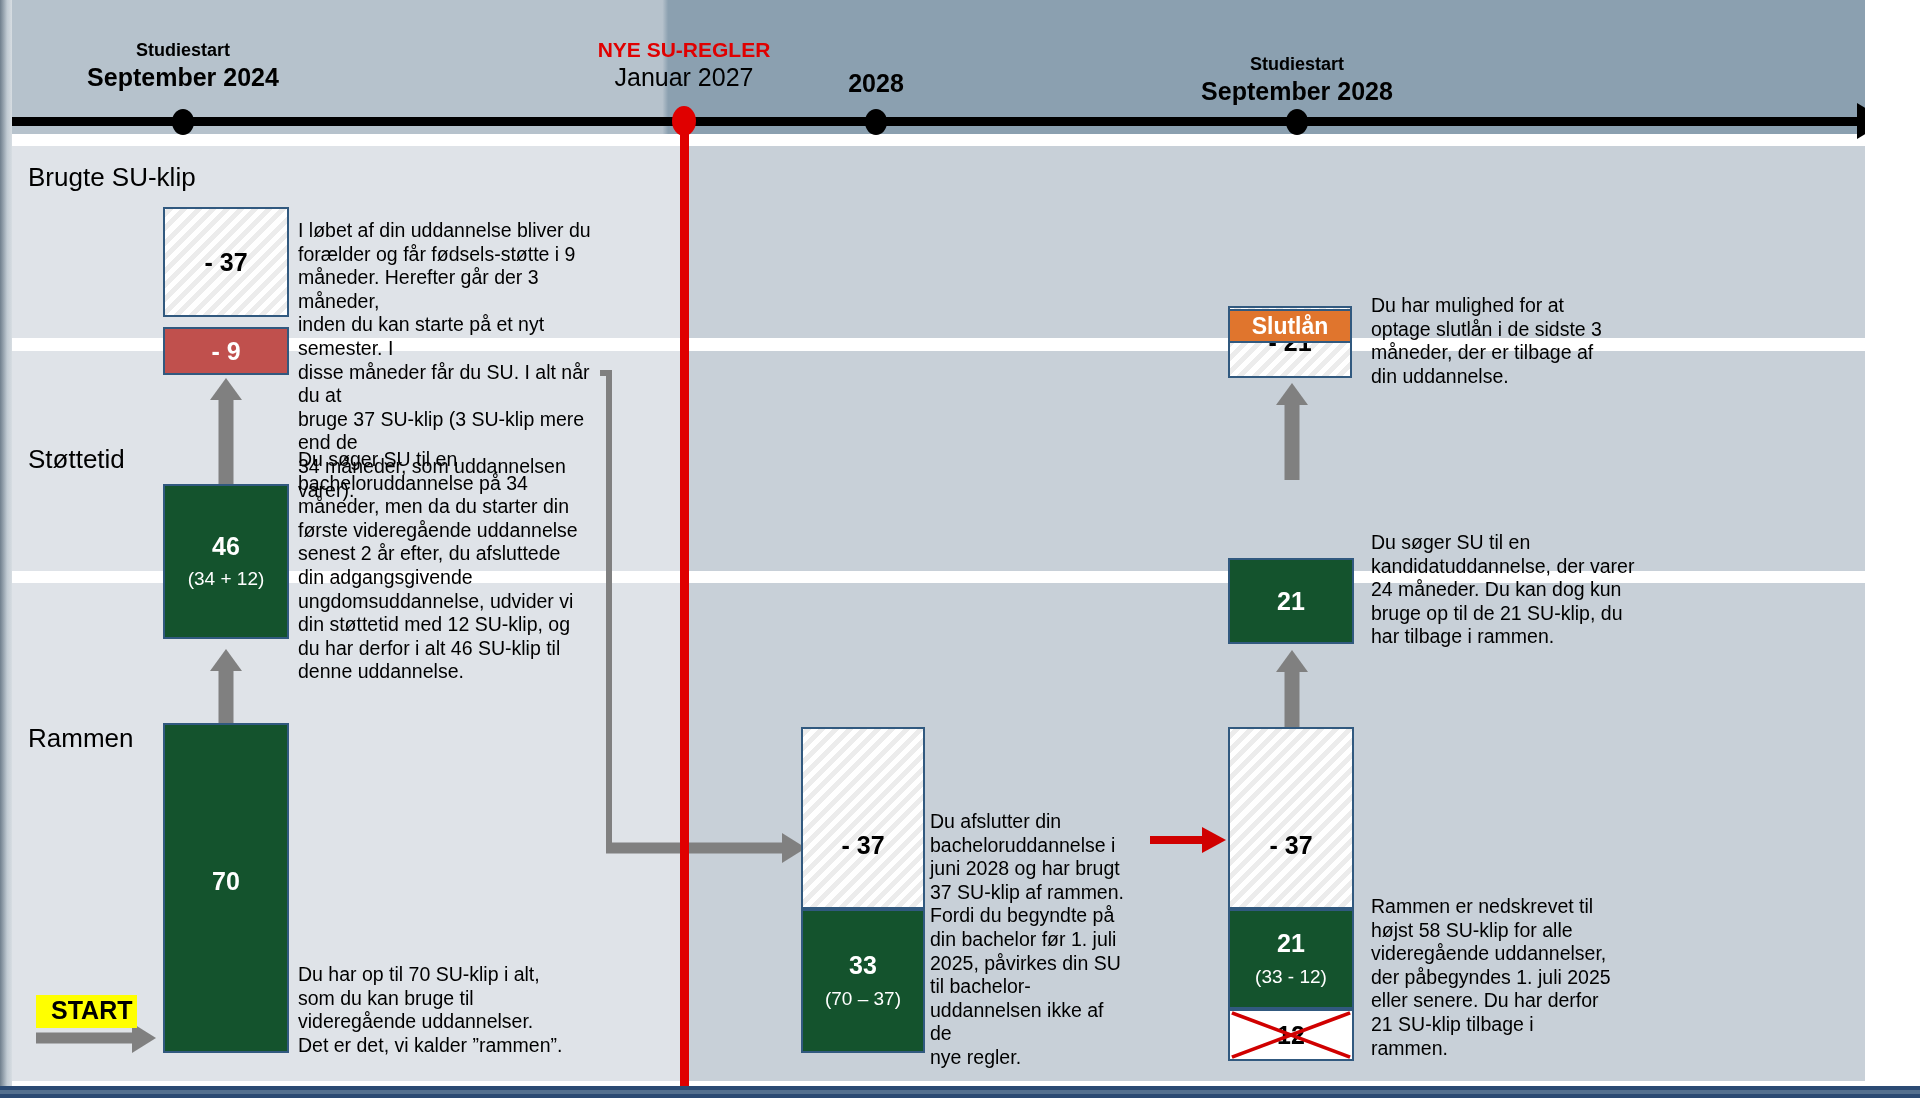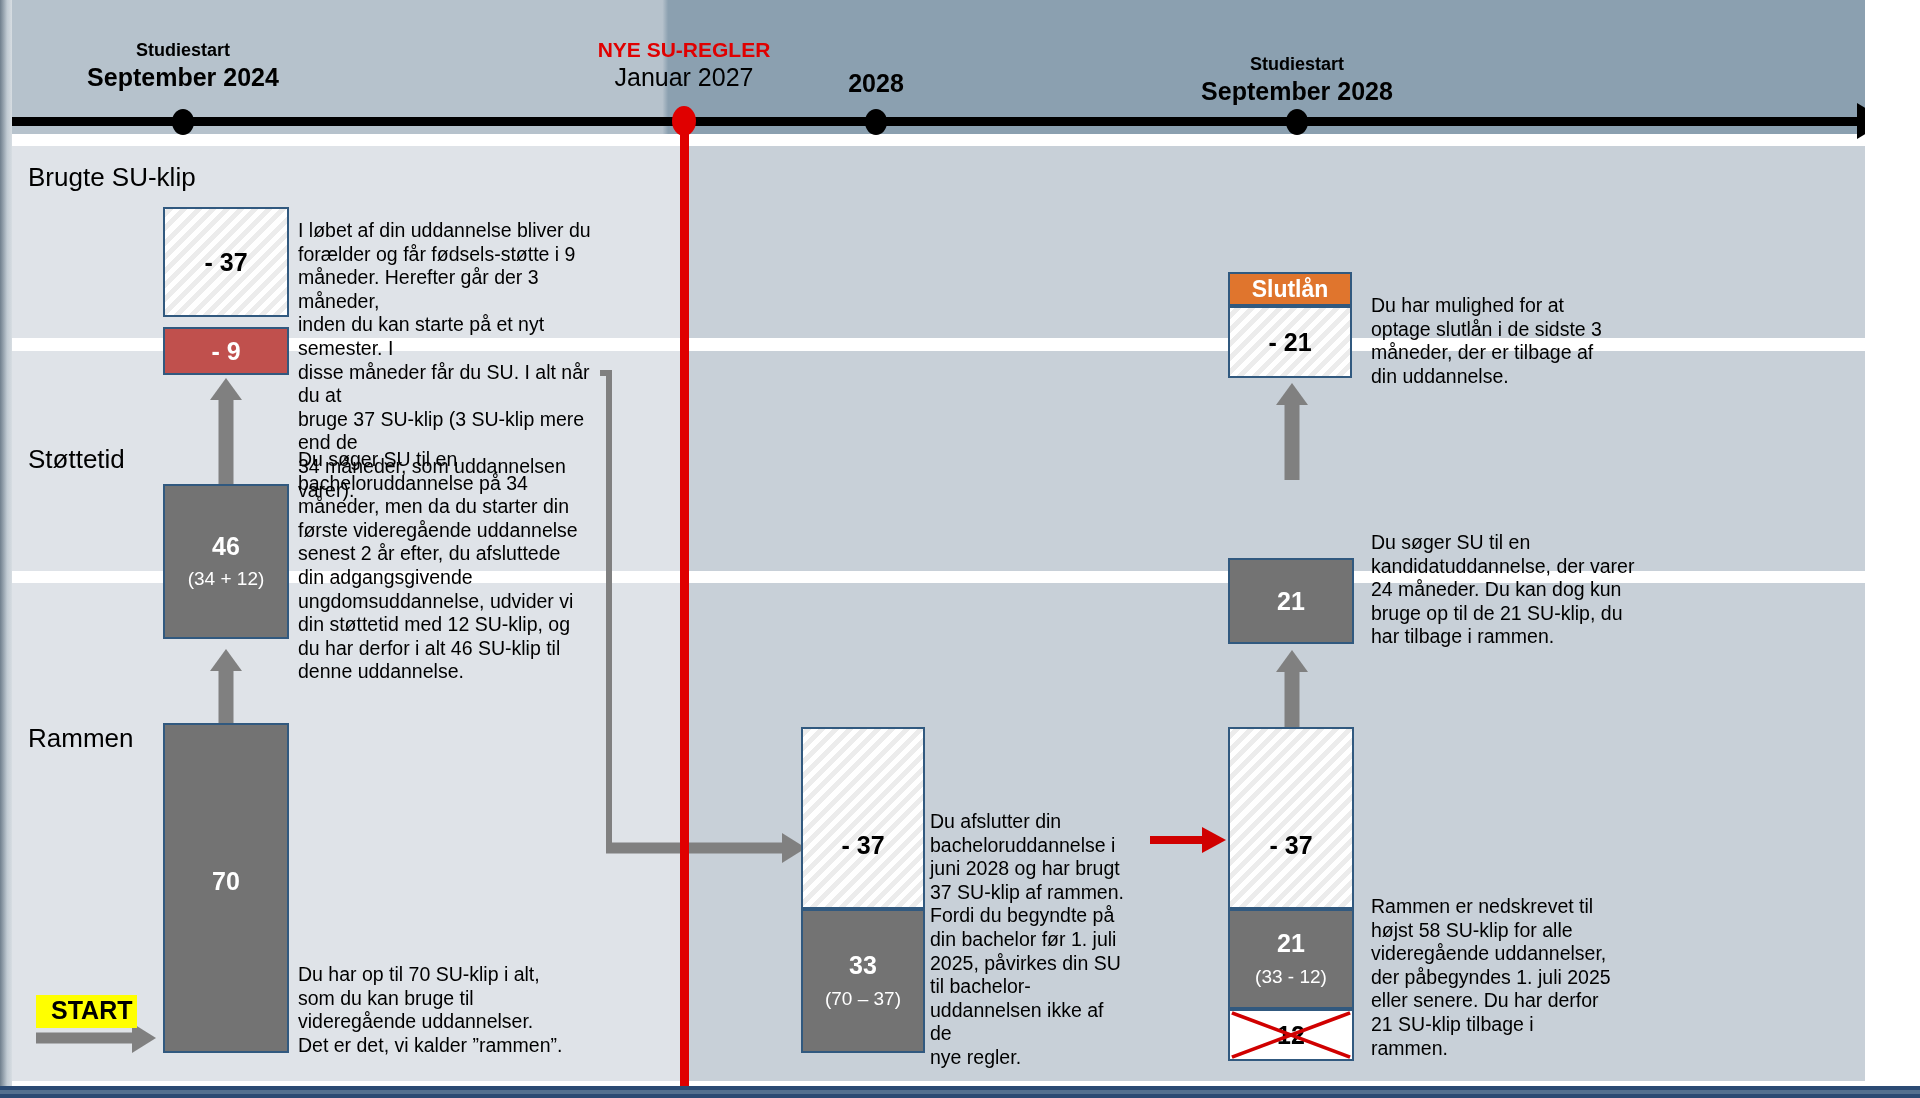--- a/index.html
+++ b/index.html
@@ -120,21 +120,21 @@
     align-items: center;
     justify-content: center;
     text-align: right;
   }
   .box .val {
     font-size: 25px; font-weight: bold; line-height: 1.05;
   }
   .box .sub {
     font-size: 19px; line-height: 1.1; margin-top: 10px;
   }
-  .box.solid { background: #737373; }
+  .box.solid { background: #14532d; }
   .box.solid .val, .box.solid .sub { color: #ffffff; }
   .box.hatch {
     background-color: #fbfbfb;
     background-image: repeating-linear-gradient(
       -45deg,
       #ffffff 0px, #ffffff 5px,
       #ececec 5px, #ececec 10px);
   }
   .box.hatch .val { color: #000000; }
   .box.red {
@@ -144,20 +144,21 @@
   .box.plain { background: #ffffff; }
   .box.plain .val { color: #000000; }
 
   
   .slutlaan-head {
     position: absolute;
     border: 2px solid #31597f;
     background: #e0752d;
     display: flex; align-items: center; justify-content: center;
     z-index: 21;
+    margin-top: 37px;
   }
   .slutlaan-head .val {
     font-size: 23px; font-weight: bold; color: #ffffff;
   }
 
   
   .cross-x {
     position: absolute;
     left: 0; top: 0; width: 100%; height: 100%;
     pointer-events: none;

